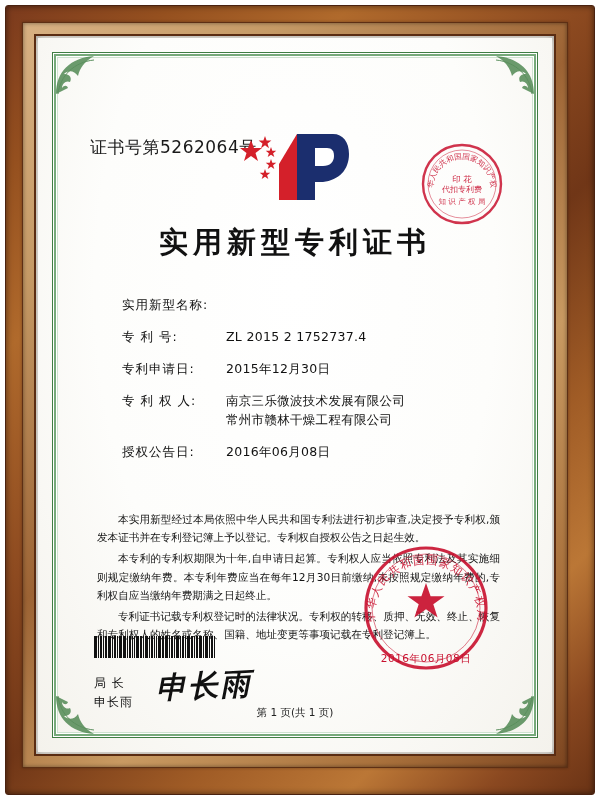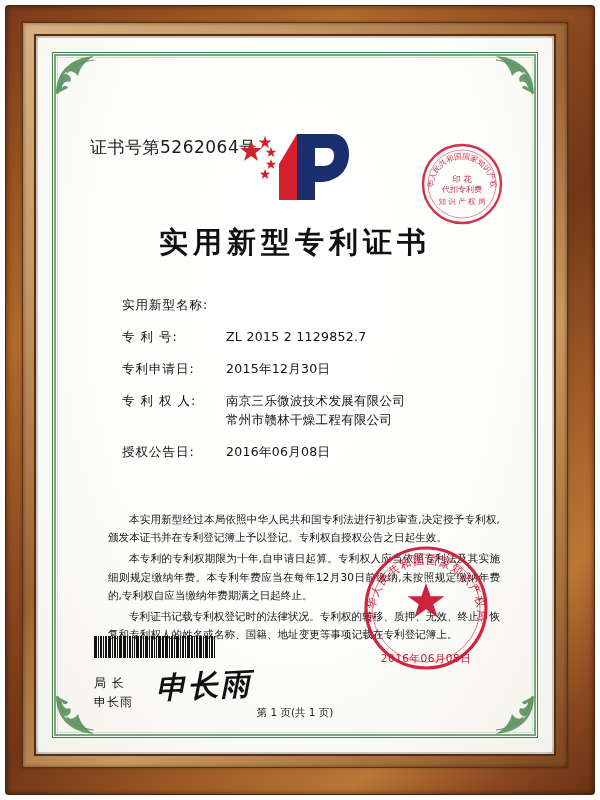--- a/index.html
+++ b/index.html
@@ -168,21 +168,21 @@
     left: 56px;
     top: 472px;
     width: 406px;
     font-size: 10.6px;
     line-height: 1.72;
     color: #141414;
     text-align: justify;
     font-family: "DejaVu Sans", "Liberation Sans", sans-serif;
   }
   .body-text p {
-    margin: 0 0 3px 14px;
+    margin: 0 0 3px 3px;
     text-indent: 21px;
   }
 
   
   .barcode {
     position: absolute;
     left: 56px;
     top: 598px;
     width: 150px;
     height: 22px;
@@ -310,21 +310,21 @@
   <div class="fields">
 
     <div class="row">
       <div class="lbl">实用新型名称:</div>
     </div>
 
 
     <div class="row">
       <div class="lbl">专 利 号:</div>
       <div class="val">
-        <span class="ln">ZL 2015 2 1129852.7</span>
+        <span class="ln">ZL 2015 2 1752737.4</span>
       </div>
     </div>
 
     <div class="row">
       <div class="lbl">专利申请日:</div>
       <div class="val">
         <span class="ln">2015年12月30日</span>
       </div>
     </div>
 

